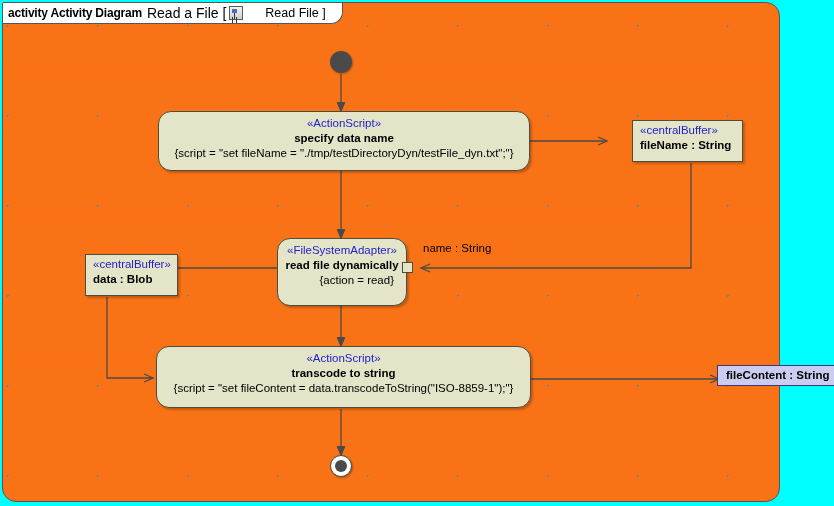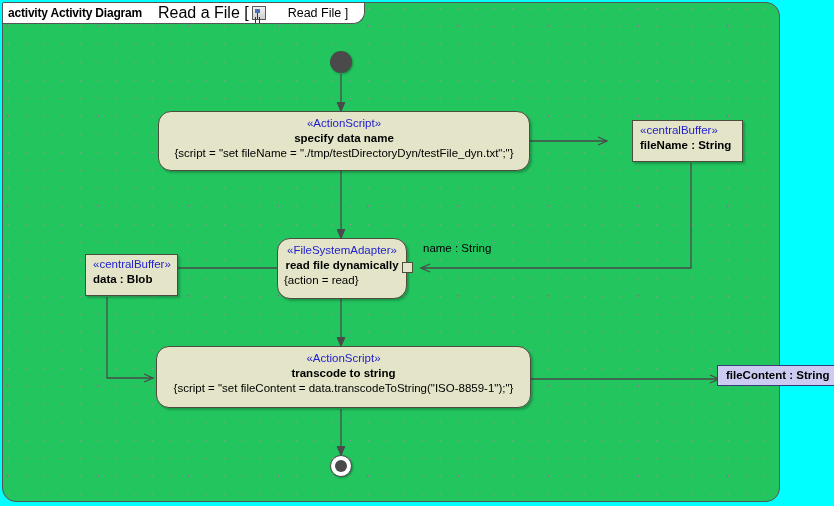--- a/index.html
+++ b/index.html
@@ -16,21 +16,21 @@
     overflow: hidden;
   }
 
   
   #frame {
     position: absolute;
     left: 2px;
     top: 2px;
     width: 778px;
     height: 500px;
-    background: #22c55e;
+    background: #f97316;
     border: 1px solid #555555;
     border-radius: 2px 14px 14px 14px;
     box-sizing: border-box;
     overflow: hidden;
   }
   
   #grid {
     position: absolute;
     left: 0; top: 0; right: 0; bottom: 0;
     background-image:
@@ -57,23 +57,23 @@
     white-space: nowrap;
     z-index: 5;
   }
   #frame-header .kw {
     font-size: 12px;
     font-weight: bold;
     color: #000000;
     letter-spacing: -0.2px;
   }
   #frame-header .nm {
-    font-size: 16px;
-    color: #000000;
-    margin-left: 16px;
+    font-size: 14px;
+    color: #000000;
+    margin-left: 5px;
   }
   #frame-header .brk {
     font-size: 12.5px;
     color: #000000;
     margin-left: 19px;
   }
   .hdr-icon {
     display: inline-block;
     width: 14px;
     height: 14px;
@@ -135,21 +135,21 @@
     font-weight: bold;
     line-height: 15px;
     white-space: nowrap;
   }
   .constraint {
     color: #000000;
     font-size: 11.5px;
     line-height: 15px;
     white-space: nowrap;
   }
-  .constraint.right { text-align: left; padding-right: 6px; }
+  .constraint.right { text-align: right; padding-right: 6px; }
 
   .buffer {
     background: #e4e4c8;
     border: 1.5px solid #4d4d3d;
     box-shadow: 2px 2px 2px rgba(0,0,0,0.22);
     text-align: left;
     padding: 2px 7px 3px 7px;
     margin-left: 24px;
   }
 
@@ -267,21 +267,21 @@
       <div class="stereo">«ActionScript»</div>
       <div class="nodename">specify data name</div>
       <div class="constraint">{script = "set fileName = "./tmp/testDirectoryDyn/testFile_dyn.txt";"}</div>
     </div>
 
     <div class="node buffer" style="left:605px; top:117px; width:111px; height:42px;">
       <div class="stereo">«centralBuffer»</div>
       <div class="nodename">fileName : String</div>
     </div>
 
-    <div class="node action" style="left:274px; top:235px; width:130px; height:61px;">
+    <div class="node action" style="left:274px; top:235px; width:130px; height:68px;">
       <div class="stereo">«FileSystemAdapter»</div>
       <div class="nodename">read file dynamically</div>
       <div class="constraint right">{action = read}</div>
     </div>
     <div class="pin" style="left:399px; top:259px;"></div>
     <div class="edgelabel" style="left:413px; top:239px;padding-left:7px;">name : String</div>
 
     <div class="node buffer" style="left:58px; top:251px; width:93px; height:42px;">
       <div class="stereo">«centralBuffer»</div>
       <div class="nodename">data : Blob</div>

